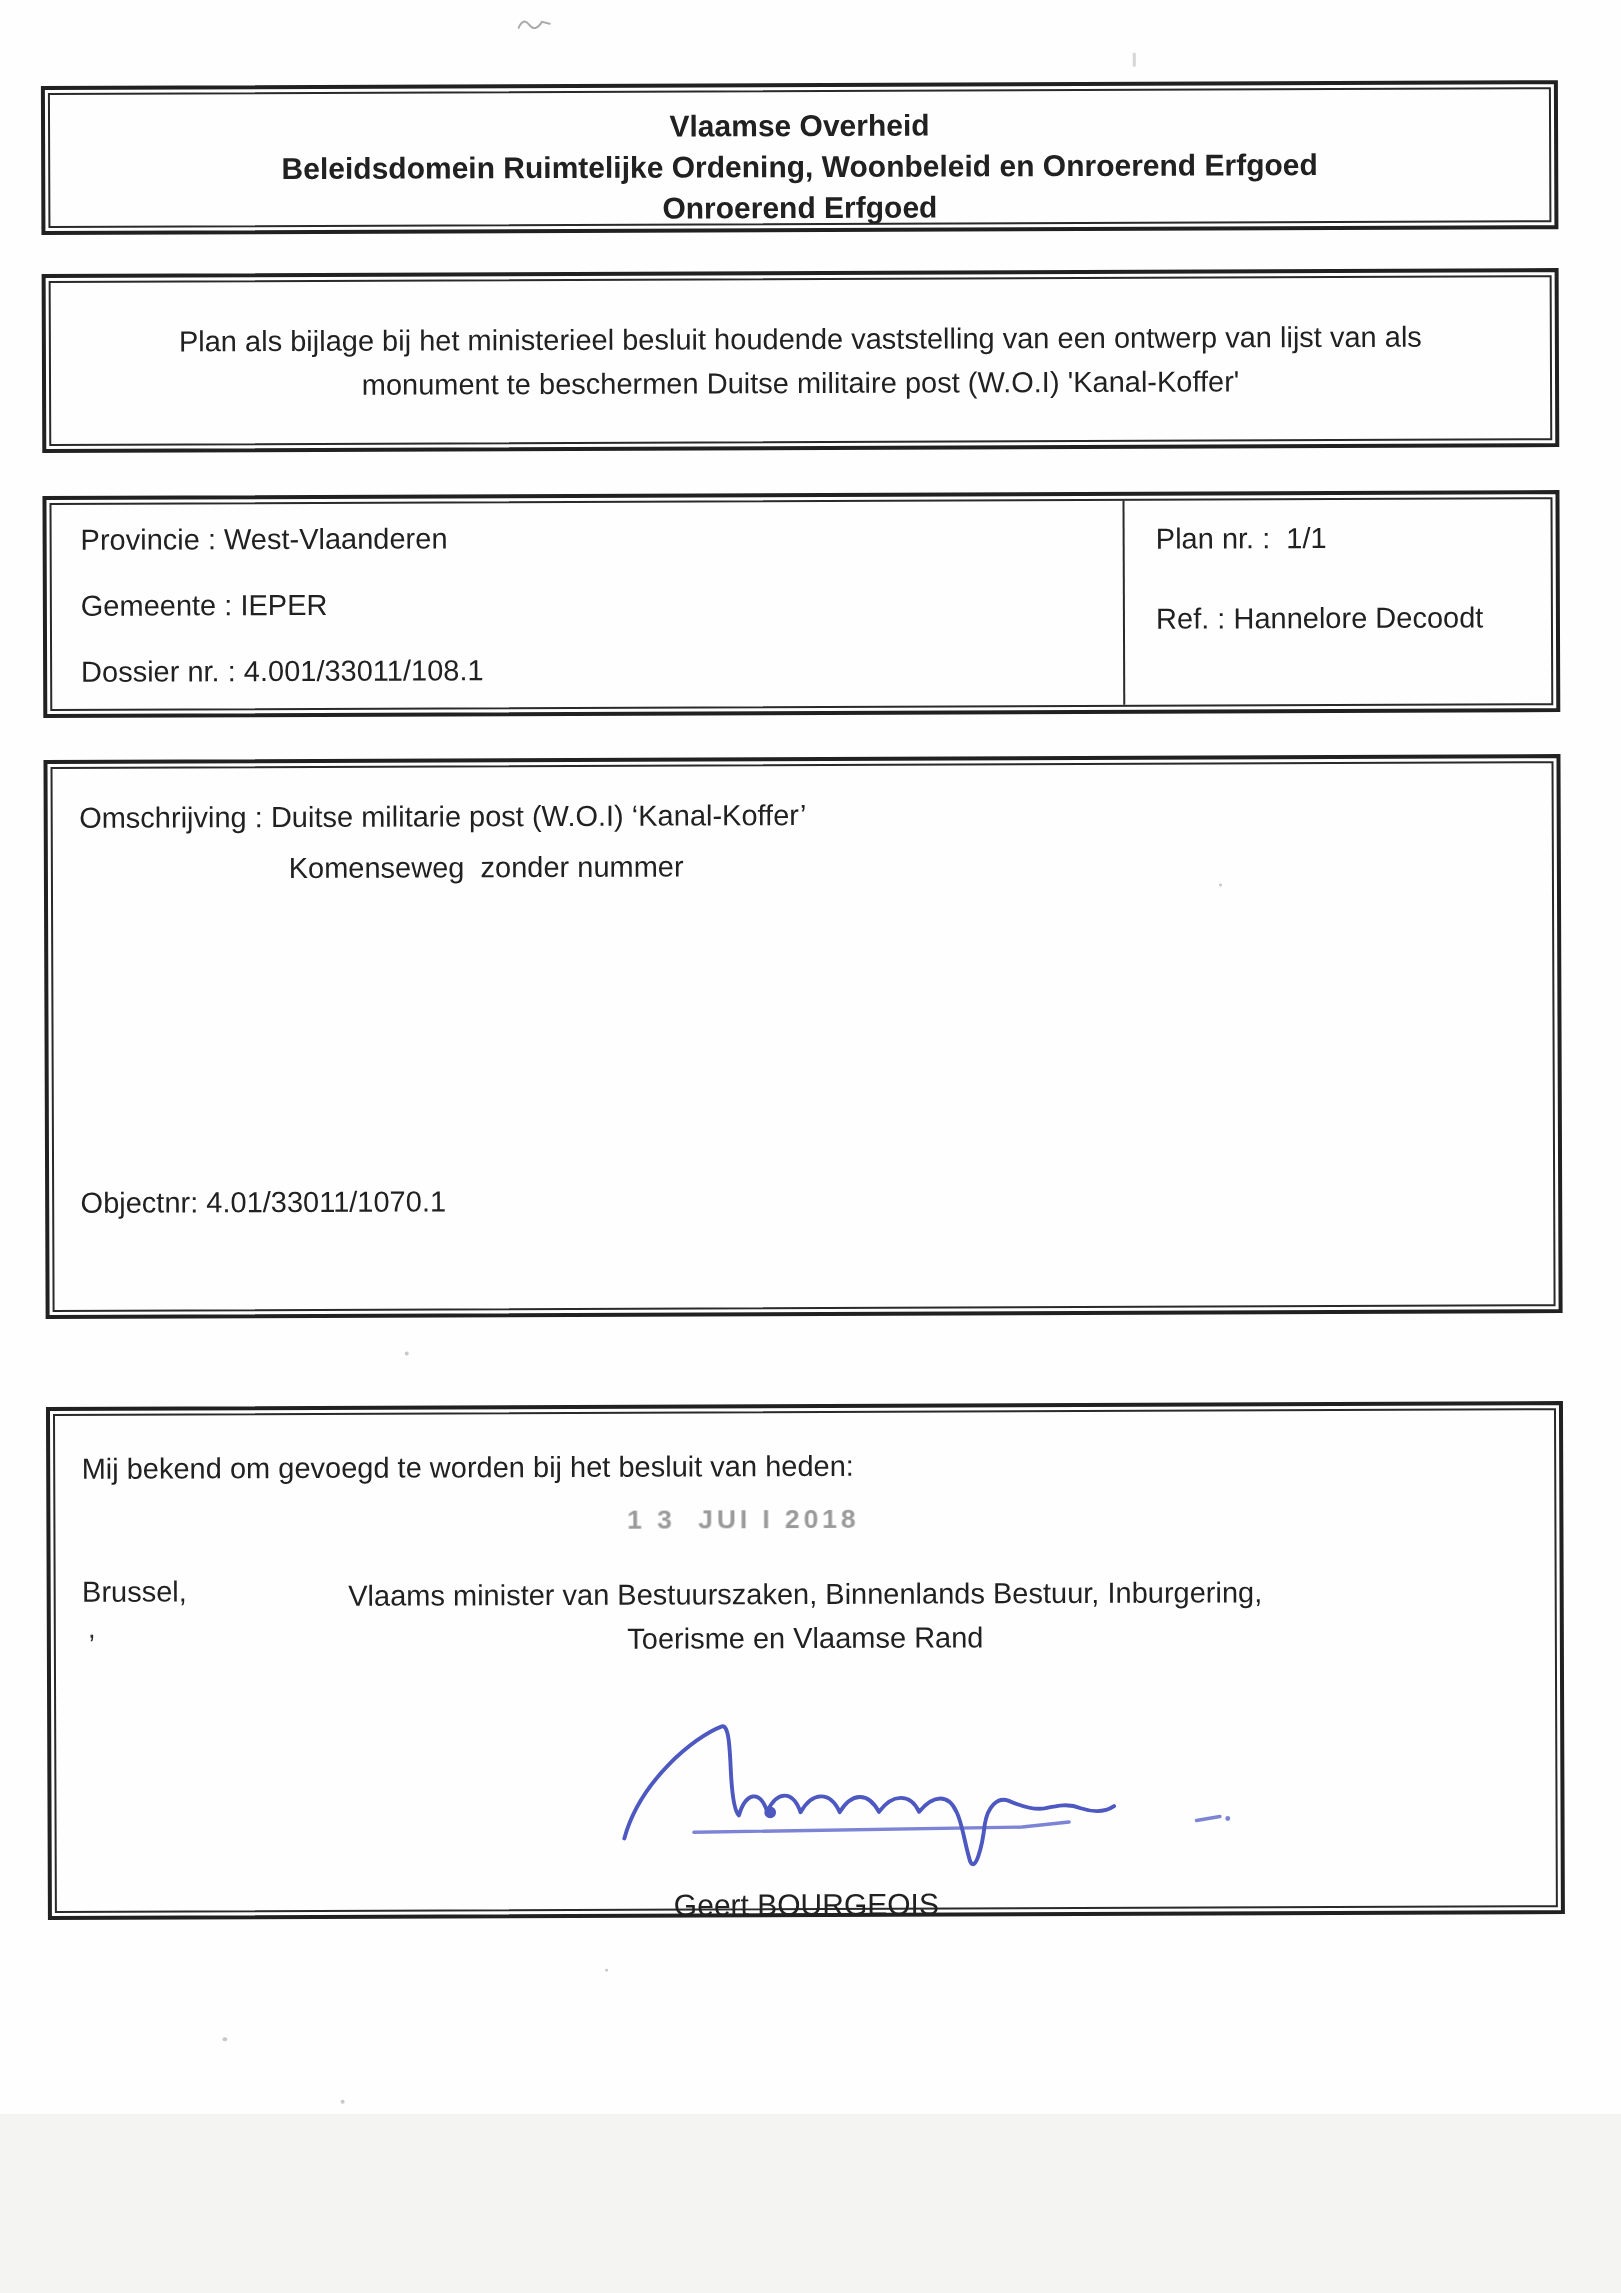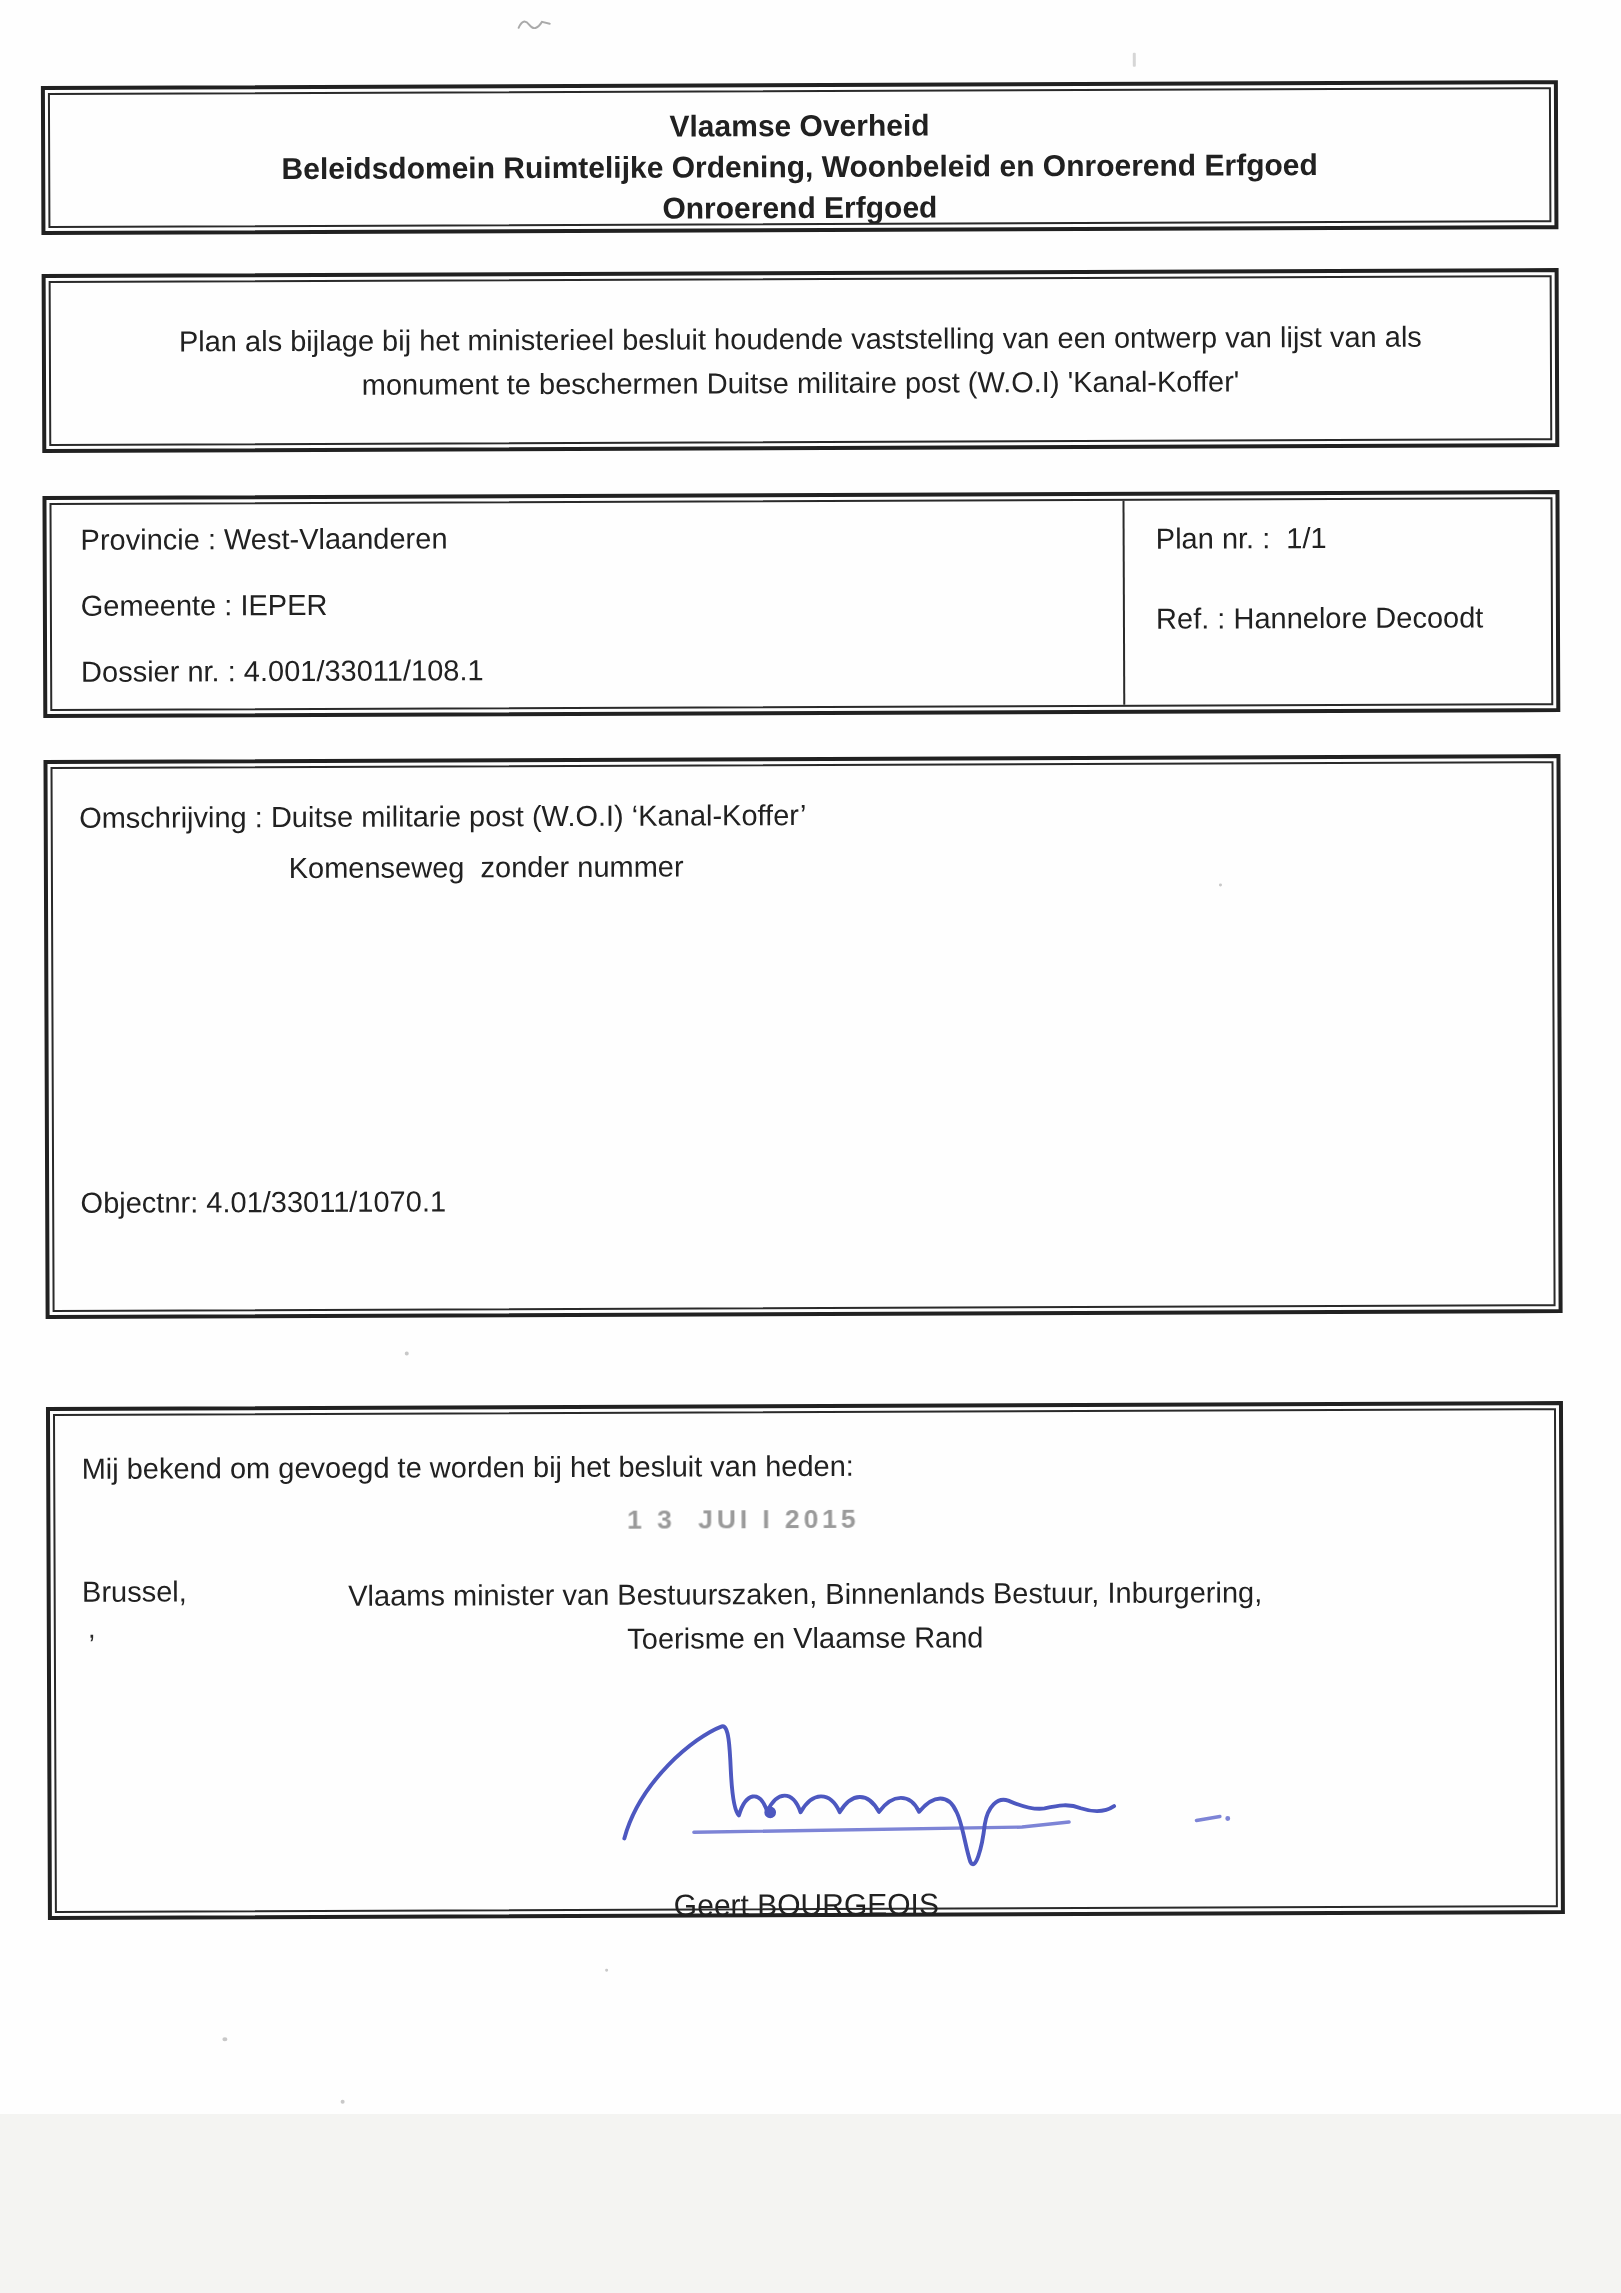--- a/index.html
+++ b/index.html
@@ -160,21 +160,21 @@
       <div class="inner">
         <div class="t omschrijving-line">Omschrijving : Duitse militarie post (W.O.I) ‘Kanal-Koffer’</div>
         <div class="t address-line">Komenseweg  zonder nummer</div>
         <div class="t objectnr-line">Objectnr: 4.01/33011/1070.1</div>
       </div>
     </section>
 
     <section class="dbox box-sign">
       <div class="inner">
         <div class="t intro-line">Mij bekend om gevoegd te worden bij het besluit van heden:</div>
-        <div class="date-stamp">1 3  JUI I 2015</div>
+        <div class="date-stamp">1 3  JUI I 2018</div>
         <div class="t city-line">Brussel,</div>
         <div class="comma-artifact">,</div>
         <div class="t minister-line-1">Vlaams minister van Bestuurszaken, Binnenlands Bestuur, Inburgering,</div>
         <div class="t minister-line-2">Toerisme en Vlaamse Rand</div>
 
         <div class="signature-wrap">
           <svg width="627" height="172" viewBox="0 0 640 175">
 
             <path d="M85 122 L420 118 L468 113" fill="none" stroke="#7d84d6" stroke-width="3.5" stroke-linecap="round"></path>
 

